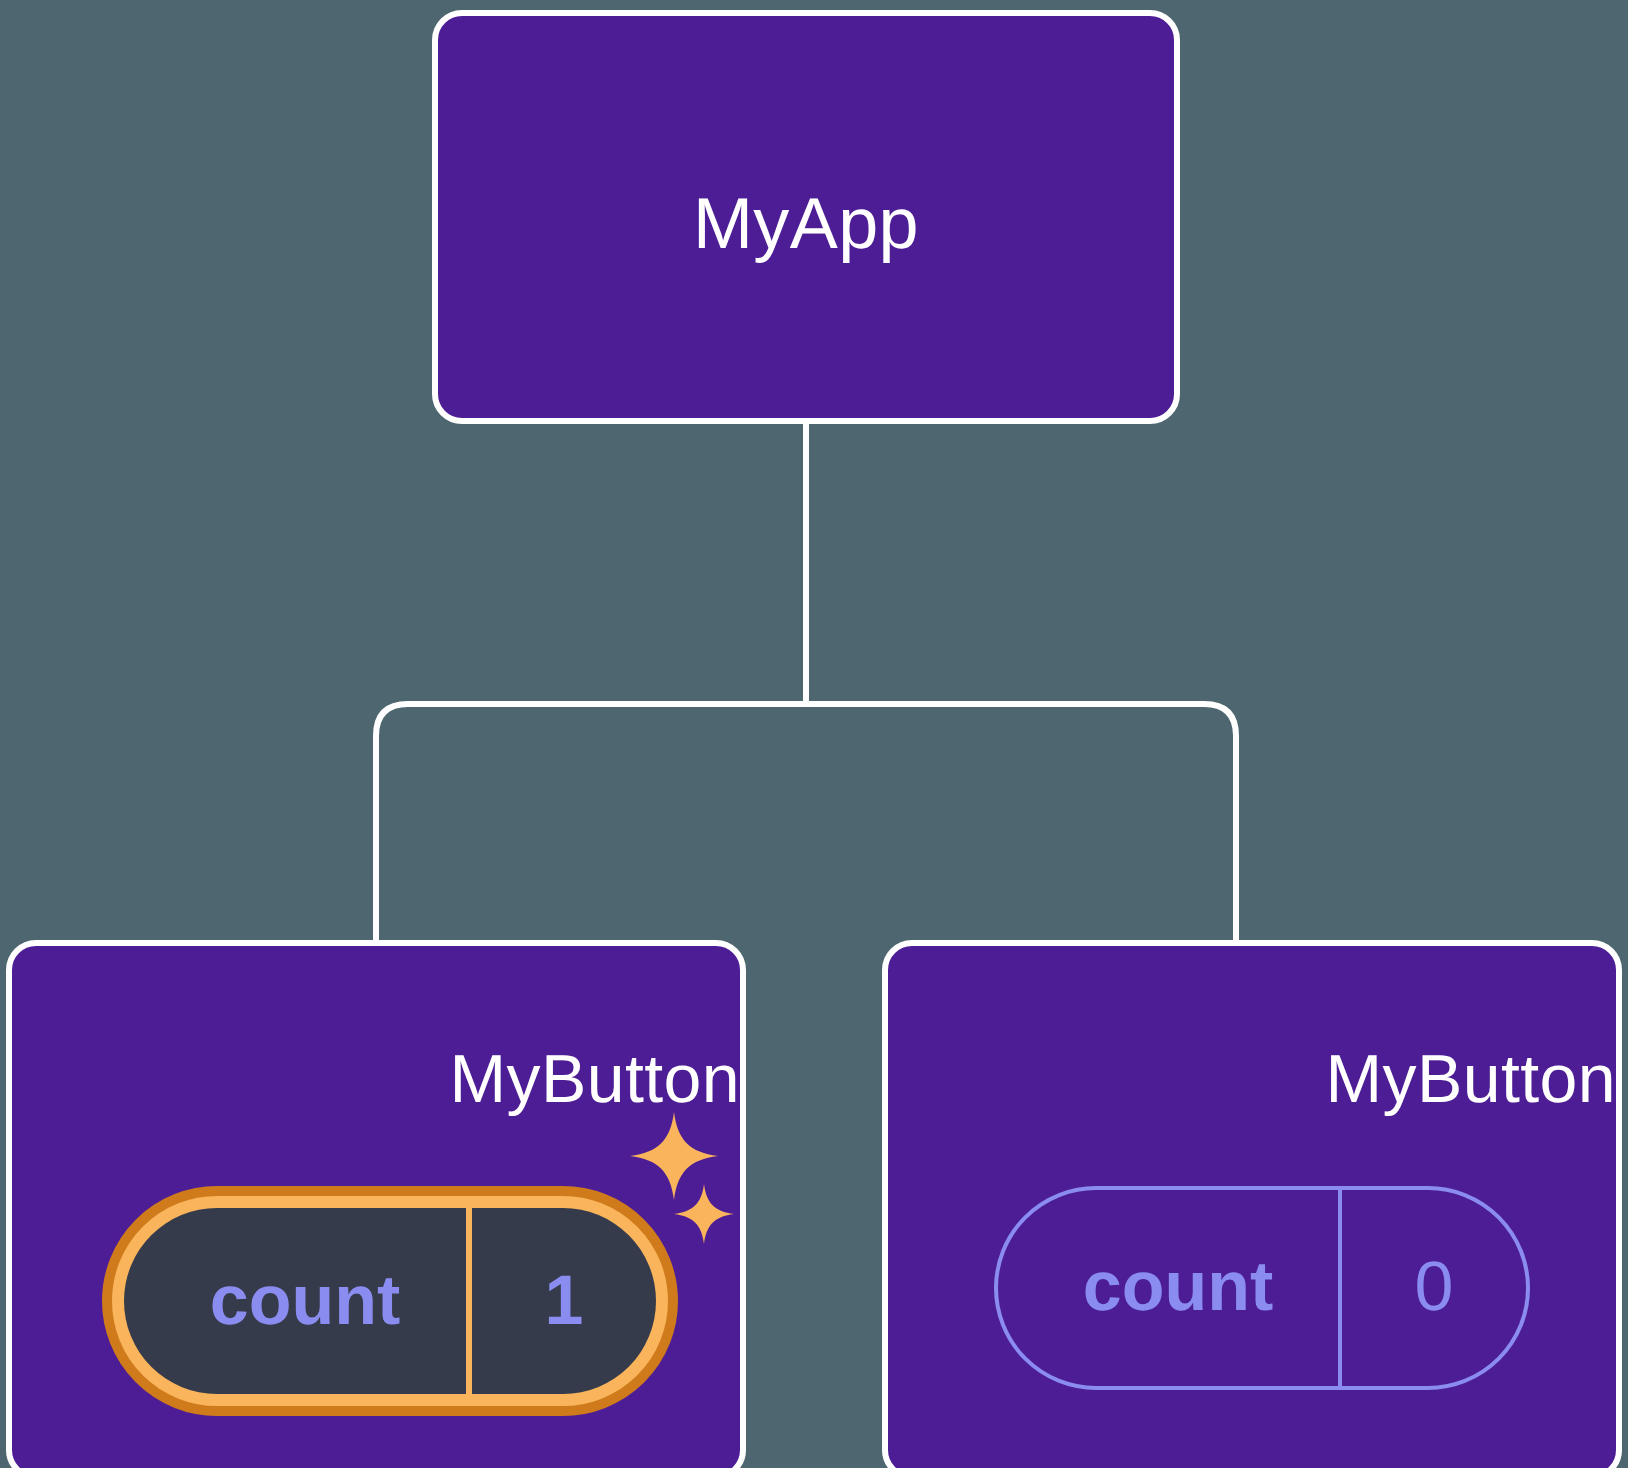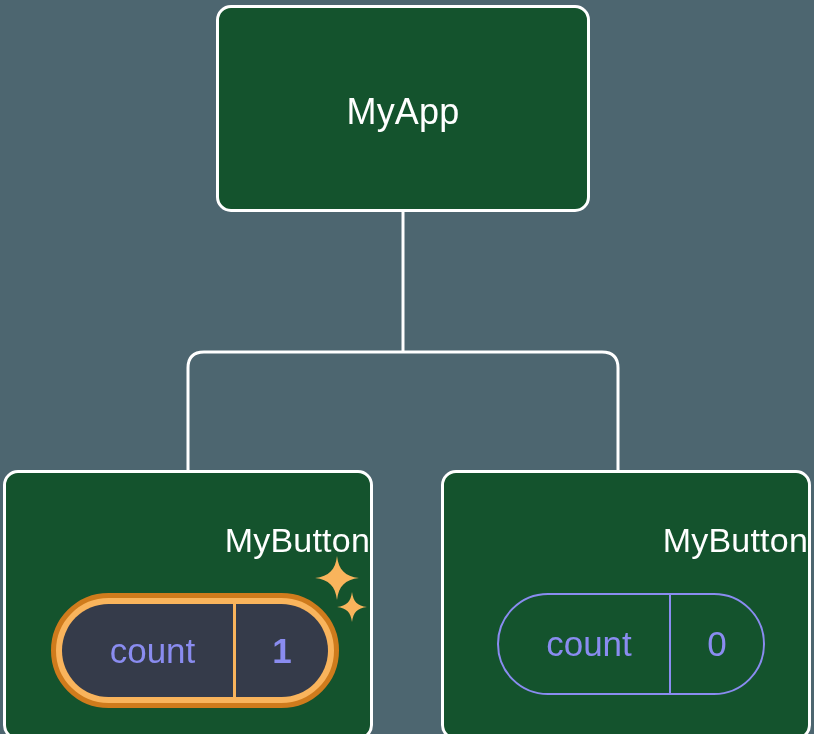--- a/index.html
+++ b/index.html
@@ -25,21 +25,21 @@
     position: absolute;
     left: 0;
     top: 0;
     width: 814px;
     height: 734px;
   }
 
   
   .node-box {
     position: absolute;
-    background: #14532d;
+    background: #4c1d95;
     border: 3px solid #ffffff;
     border-radius: 15px;
     box-sizing: border-box;
   }
   #node-root {
     left: 216px;
     top: 5px;
     width: 374px;
     height: 207px;
   }
@@ -130,21 +130,21 @@
     background: #f9b45c;
     width: 3px;
   }
 
   .pill-key {
     flex: 1 1 auto;
     display: flex;
     align-items: center;
     justify-content: center;
     font-size: 35px;
-    font-weight: 400;
+    font-weight: 700;
     padding-left: 10px;
   }
   .pill-val {
     flex: 0 0 92px;
     display: flex;
     align-items: center;
     justify-content: center;
     font-size: 35px;
   }
   .val-bold {

